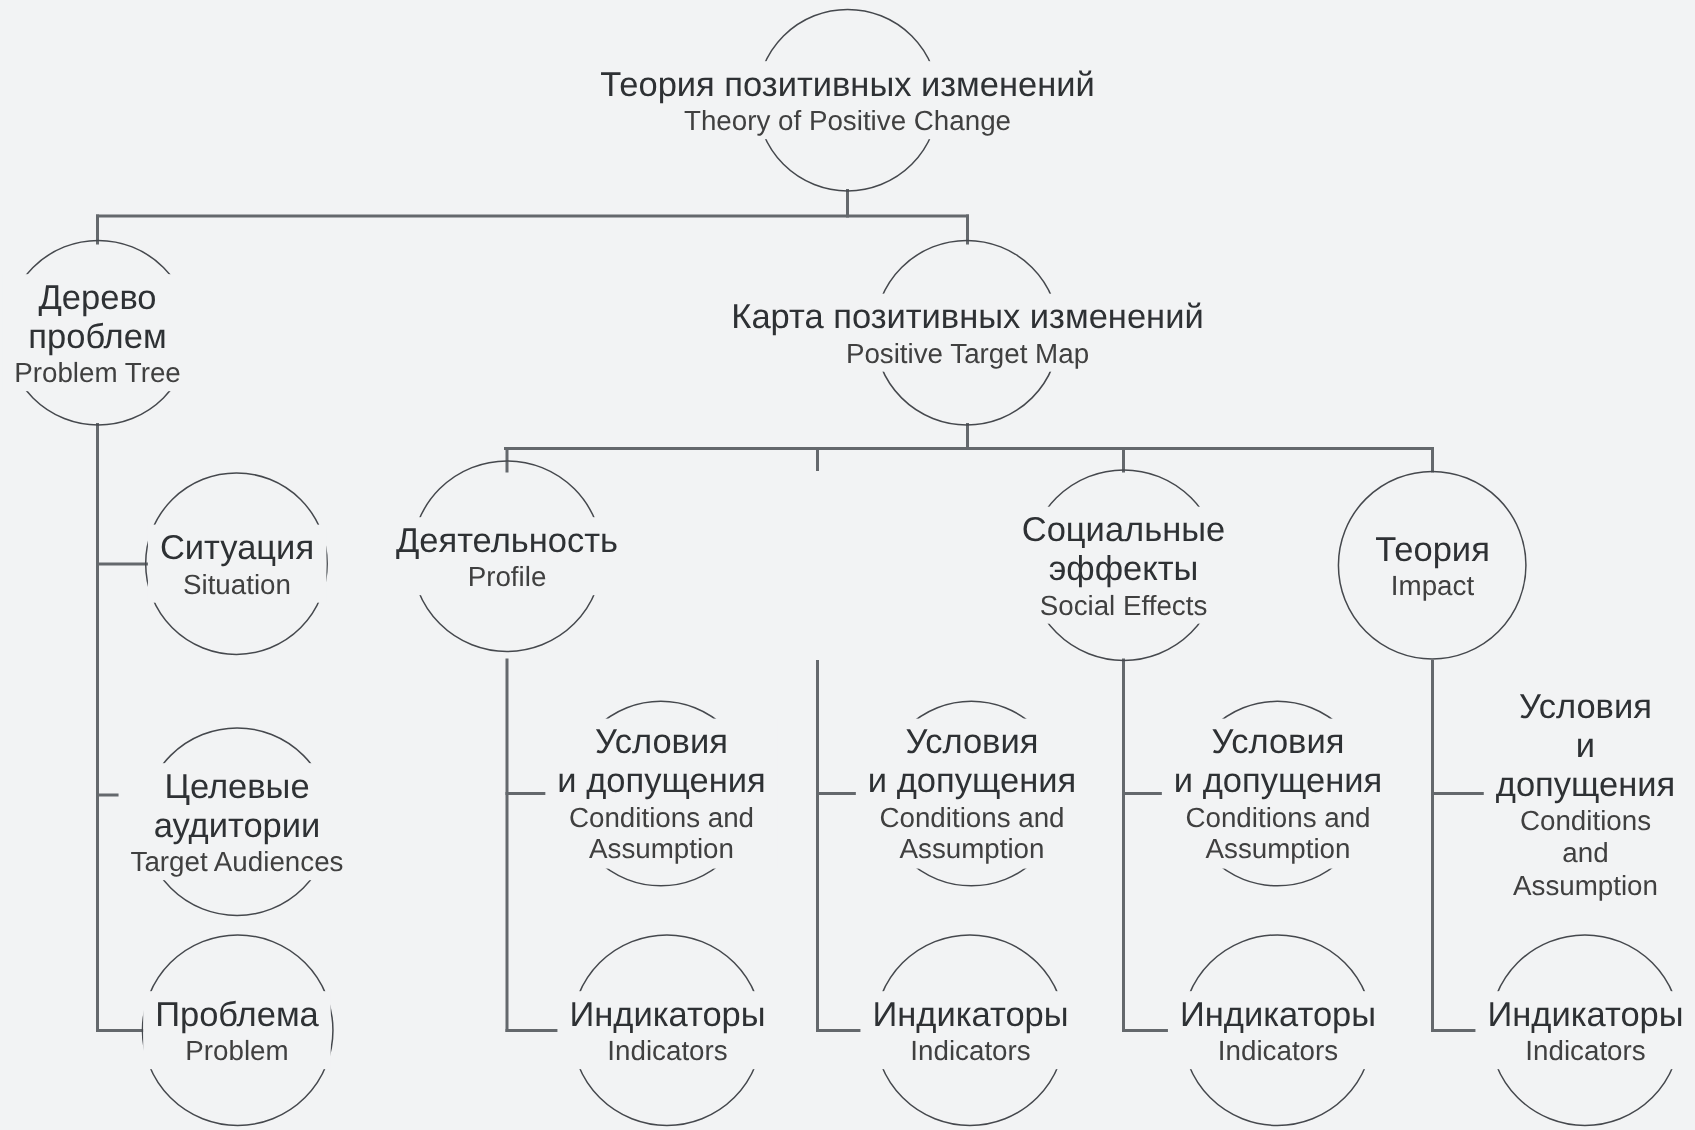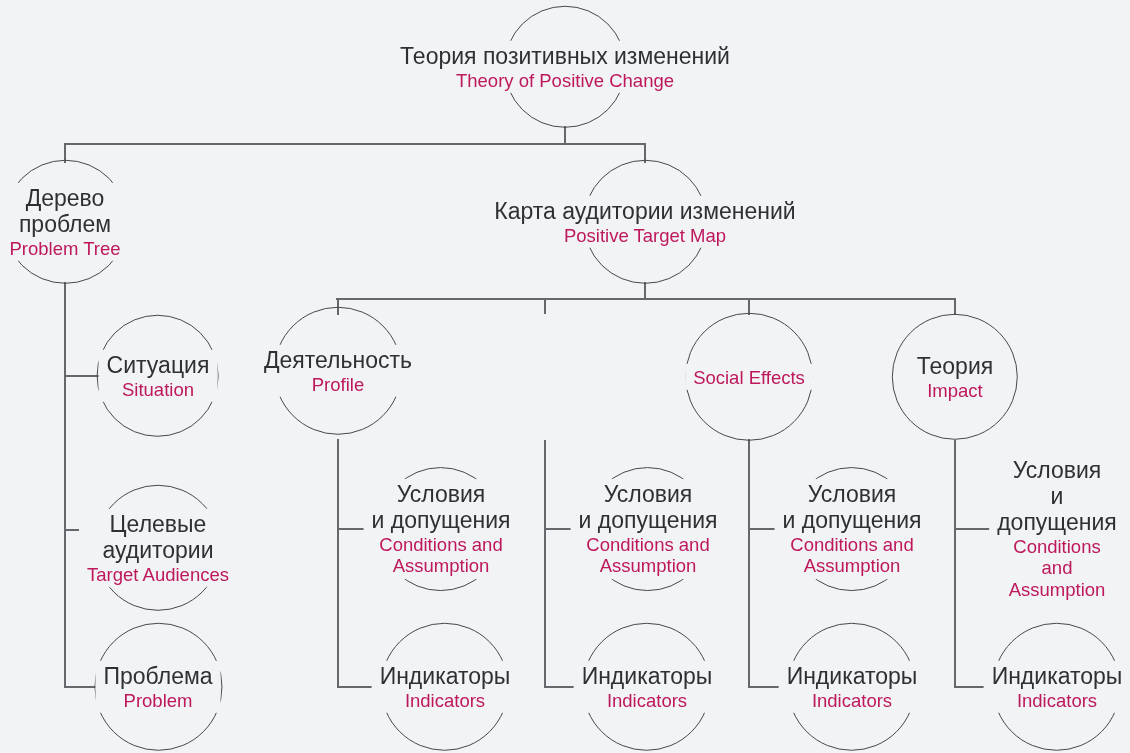--- a/index.html
+++ b/index.html
@@ -5,21 +5,21 @@
   html,body{margin:0;padding:0;background:#f2f3f4;font-family:"Liberation Sans",sans-serif;}
   .canvas{position:relative;width:1130px;height:753px;background:#f2f3f4;overflow:hidden;padding-left:48px;}
   .line{position:absolute;background:#64686c;}
   .hline{height:2px;}
   .vline{width:2px;}
   .node{position:absolute;transform:translate(-50%,-50%);display:flex;align-items:center;justify-content:center;}
   .circle{position:absolute;left:50%;top:50%;transform:translate(-50%,-50%);
           border:1.5px solid #45484d;border-radius:50%;background:transparent;}
   .label{position:relative;z-index:2;background:#f2f3f4;padding:2px 8px;text-align:center;}
   .ru{font-size:23px;color:#2e3134;line-height:1.13;white-space:pre-line;}
-  .en{font-size:18.5px;color:#be185d;line-height:1.16;margin-top:1px;white-space:pre-line;}
+  .en{font-size:18.5px;color:#404040;line-height:1.16;margin-top:1px;white-space:pre-line;}
 </style>
 </head>
 <body>
 
 <div class="canvas">
 
   <div class="line vline" style="left:564px;top:126px;height:19px"></div>
   <div class="line hline" style="left:64px;top:143px;width:582px"></div>
   <div class="line vline" style="left:64px;top:143px;height:20px"></div>
   <div class="line vline" style="left:644px;top:143px;height:20px"></div>
@@ -65,21 +65,21 @@
     <div class="label">
       <div class="ru">Дерево
 проблем</div>
       <div class="en">Problem Tree</div>
     </div>
   </div>
 
   <div class="node" style="left:645px;top:222px">
     <div class="circle" style="width:122px;height:122px"></div>
     <div class="label">
-      <div class="ru">Карта аудитории изменений</div>
+      <div class="ru">Карта позитивных изменений</div>
       <div class="en">Positive Target Map</div>
     </div>
   </div>
 
   <div class="node" style="left:158px;top:376px">
     <div class="circle" style="width:120px;height:120px"></div>
     <div class="label">
       <div class="ru">Ситуация</div>
       <div class="en">Situation</div>
     </div>
@@ -107,20 +107,22 @@
     <div class="label">
       <div class="ru">Деятельность</div>
       <div class="en">Profile</div>
     </div>
   </div>
 
 
   <div class="node" style="left:749px;top:377px">
     <div class="circle" style="width:126px;height:126px"></div>
     <div class="label">
+      <div class="ru">Социальные
+эффекты</div>
       <div class="en">Social Effects</div>
     </div>
   </div>
 
   <div class="node" style="left:955px;top:377px">
     <div class="circle" style="width:124px;height:124px"></div>
     <div class="label">
       <div class="ru">Теория</div>
       <div class="en">Impact</div>
     </div>

